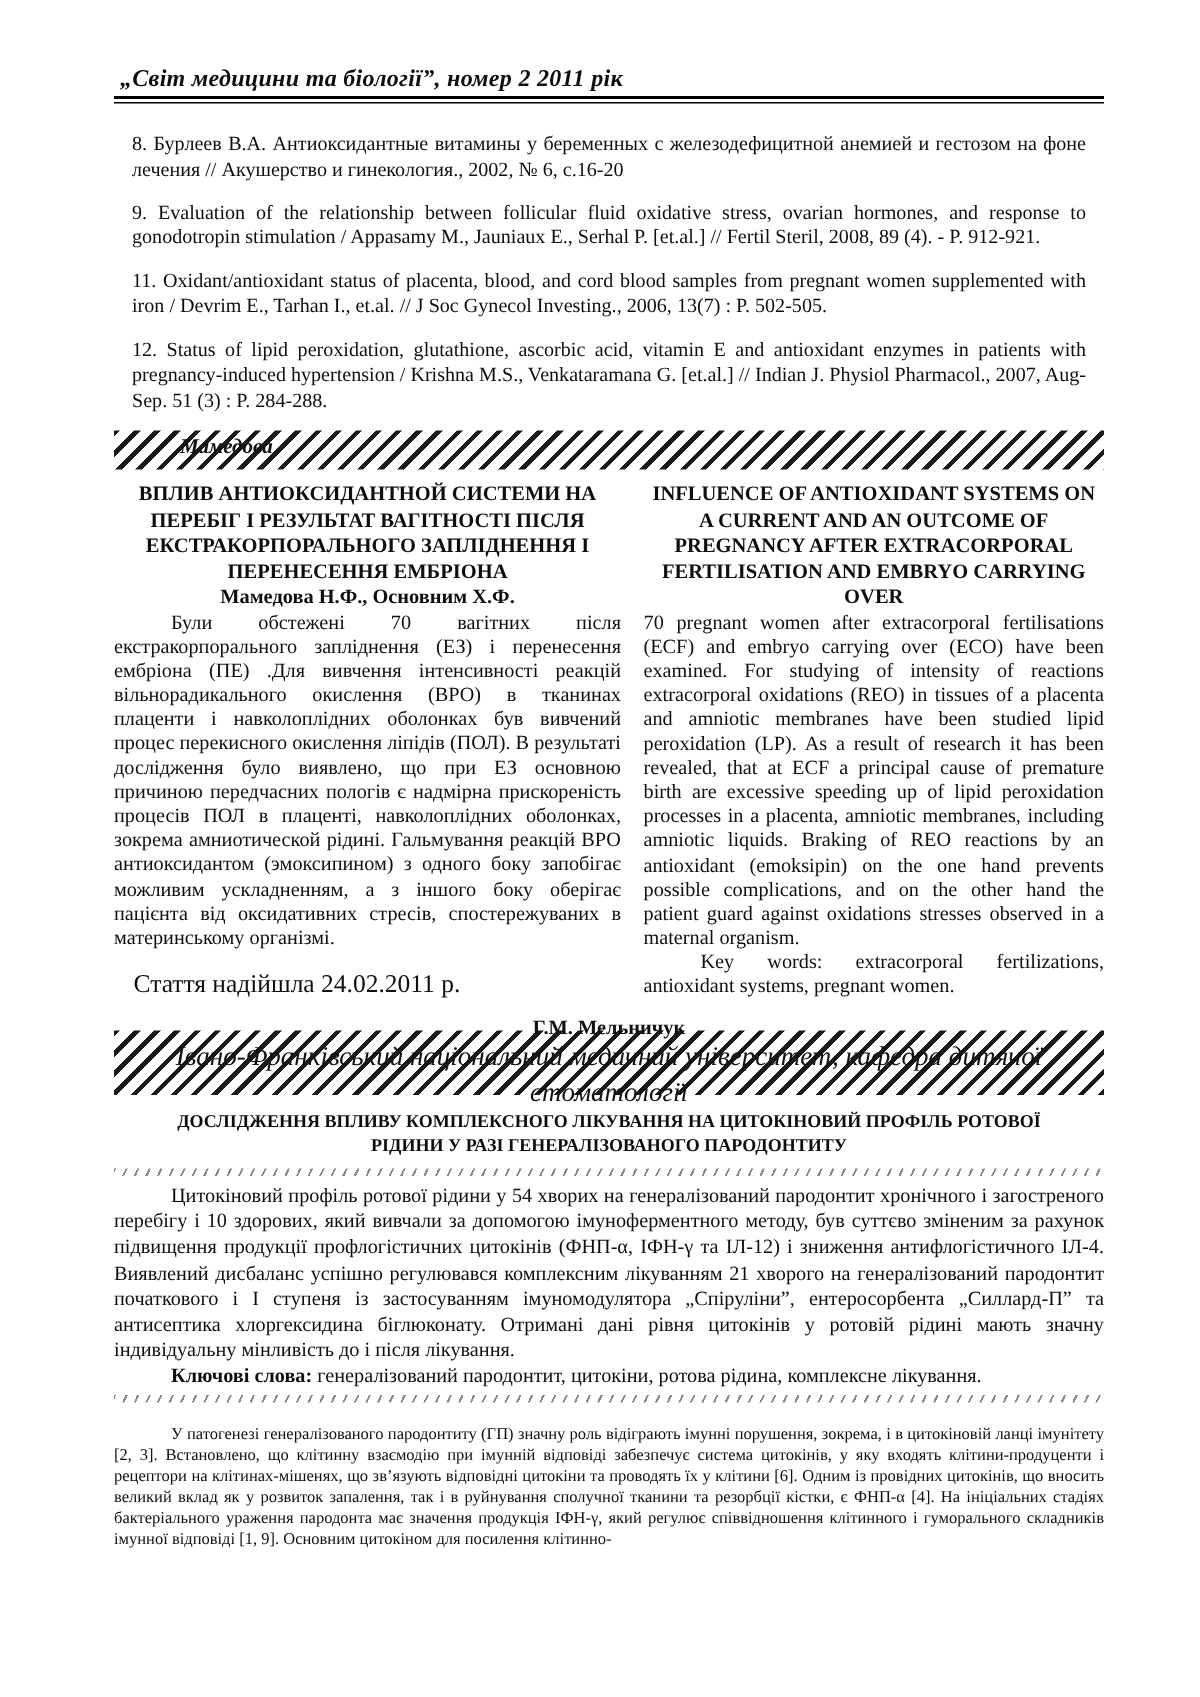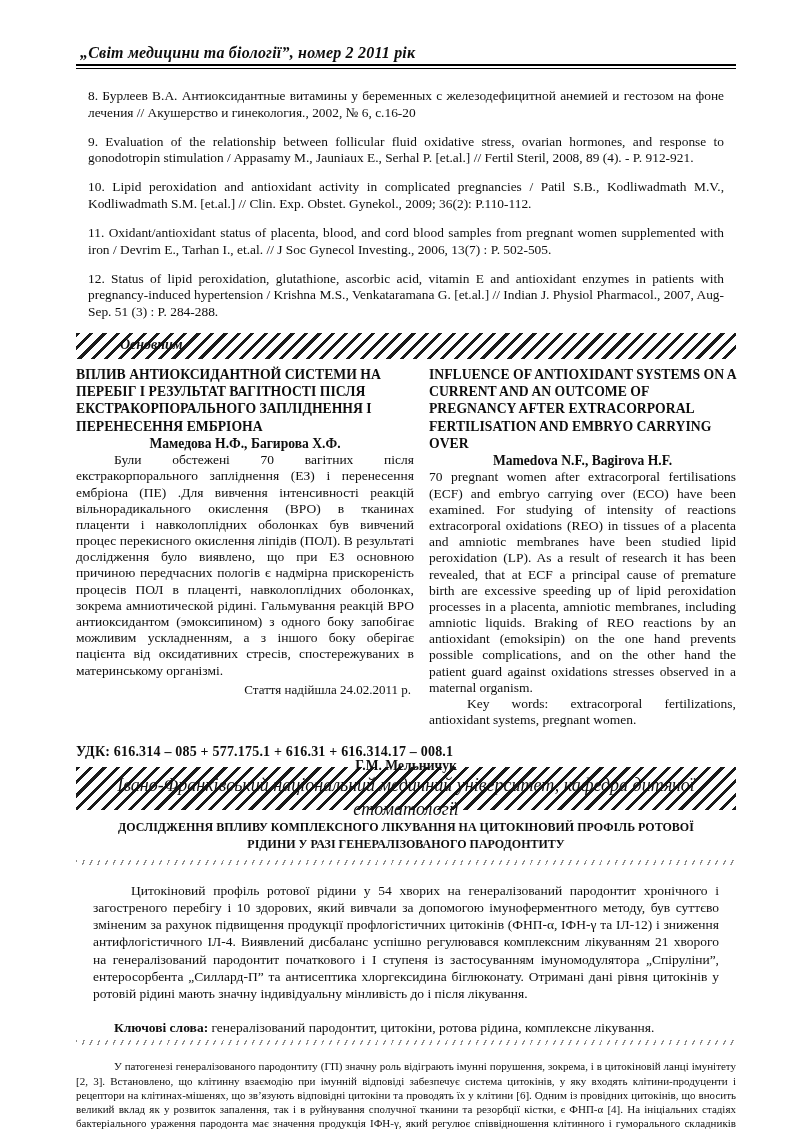--- a/index.html
+++ b/index.html
@@ -73,41 +73,41 @@
   
   .two-col {
     margin-top: 7px;
     display: flex;
     gap: 15px;
   }
   .col-ua { width: 338px; flex: none; }
   .col-en { flex: 1; }
   .col-title {
     font-weight: bold;
-    text-align: left;
+    text-align: center;
     font-size: 13.7px;
     line-height: 1.26;
   }
   .col-authors {
     font-weight: bold;
     text-align: center;
     font-size: 13.6px;
     line-height: 1.26;
   }
   .col-body {
     margin: 0;
     text-align: justify;
     font-size: 13.5px;
     line-height: 1.2;
   }
   .indent { text-indent: 38px; }
   .col-received {
-    margin: 3px;
-    text-align: right;
-    font-size: 13px;
+    margin: 13px;
+    text-align: left;
+    font-size: 17px;
     line-height: 1.2;
   }
 
   
   .udc {
     margin-top: 16px;
     font-weight: bold;
     font-size: 14px;
     letter-spacing: 0.2px;
   }
@@ -122,21 +122,21 @@
 
   .dotted-rule {
     height: 5px;
     background: repeating-linear-gradient(115deg, #8a8a8a 0px, #8a8a8a 1.3px, transparent 1.3px, transparent 7px);
   }
   .rule-top { margin-top: 8px; }
   .rule-bottom { margin-top: 4px; }
 
   .abstract-block { margin-top: 4px; }
   .abs-body {
-    margin: 17px;
+    margin: 0;
     text-align: justify;
     font-size: 13.5px;
     line-height: 1.275;
   }
   .abs-keywords {
     margin: 0;
     text-align: justify;
     font-size: 13.5px;
     line-height: 1.275;
   }
@@ -155,45 +155,42 @@
 <div class="page">
 
   <div class="header">
     <div class="journal-title">„Світ медицини та біології”, номер 2 2011 рік</div>
     <div class="double-rule"></div>
   </div>
 
   <div class="refs">
     <p class="ref">8.  Бурлеев В.А.  Антиоксидантные витамины у беременных с железодефицитной анемией и гестозом на фоне лечения // Акушерство и гинекология., 2002, № 6, с.16-20</p>
     <p class="ref">9.  Evaluation of the relationship between follicular fluid oxidative stress, ovarian hormones, and response to gonodotropin stimulation / Appasamy M., Jauniaux E., Serhal P. [et.al.] // Fertil Steril, 2008, 89 (4). - P. 912-921.</p>
-    <p class="ref">10. Lipid peroxidation and antioxidant activity in complicated pregnancies / Patil S.B., Kodliwadmath M.V., Kodliwadmath S.M. [et.al.] // Clin. Exp. Obstet. Gynekol., 2009; 36(2): P.110-112.</p>
     <p class="ref">11. Oxidant/antioxidant status of placenta, blood, and cord blood samples from pregnant women supplemented with iron / Devrim E., Tarhan I., et.al. // J Soc Gynecol Investing., 2006, 13(7) : P. 502-505.</p>
     <p class="ref">12. Status of lipid peroxidation, glutathione, ascorbic acid, vitamin E and antioxidant enzymes in patients with pregnancy-induced hypertension / Krishna  M.S., Venkataramana G. [et.al.] // Indian J. Physiol Pharmacol., 2007, Aug-Sep. 51 (3) : P. 284-288.</p>
   </div>
 
   <div class="hatch hatch-1">
-    <span class="referat-label">Основним</span>
+    <span class="referat-label">Мамедова</span>
   </div>
 
   <div class="two-col">
     <div class="col-ua">
       <div class="col-title">ВПЛИВ АНТИОКСИДАНТНОЙ СИСТЕМИ НА ПЕРЕБІГ І РЕЗУЛЬТАТ  ВАГІТНОСТІ ПІСЛЯ ЕКСТРАКОРПОРАЛЬНОГО ЗАПЛІДНЕННЯ І ПЕРЕНЕСЕННЯ ЕМБРІОНА</div>
-      <div class="col-authors">Мамедова Н.Ф., Багирова Х.Ф.</div>
+      <div class="col-authors">Мамедова Н.Ф., Основним Х.Ф.</div>
       <p class="col-body indent">Були обстежені 70 вагітних після екстракорпорального запліднення (ЕЗ) і перенесення ембріона (ПЕ) .Для вивчення інтенсивності реакцій вільнорадикального окислення (ВРО) в тканинах плаценти і навколоплідних оболонках був вивчений процес перекисного окислення ліпідів (ПОЛ).  В результаті дослідження було виявлено, що при ЕЗ основною причиною передчасних пологів є надмірна прискореність процесів ПОЛ в плаценті, навколоплідних оболонках, зокрема амниотической рідині. Гальмування реакцій ВРО антиоксидантом (эмоксипином) з одного боку запобігає можливим ускладненням, а з іншого боку оберігає пацієнта від оксидативних стресів, спостережуваних в материнському організмі.</p>
       <p class="col-received">Стаття надійшла 24.02.2011 р.</p>
     </div>
     <div class="col-en">
       <div class="col-title">INFLUENCE OF ANTIOXIDANT SYSTEMS ON A CURRENT AND AN OUTCOME OF PREGNANCY AFTER EXTRACORPORAL FERTILISATION AND EMBRYO CARRYING OVER</div>
-      <div class="col-authors">Mamedova N.F., Bagirova H.F.</div>
       <p class="col-body">70 pregnant women after extracorporal fertilisations (ECF) and embryo carrying over (ECO) have been examined. For studying of intensity of reactions extracorporal oxidations (REO) in tissues of a placenta and amniotic membranes have been studied lipid peroxidation (LP). As a result of research it has been revealed, that at ECF a principal cause of premature birth are excessive speeding up of lipid peroxidation processes in a placenta, amniotic membranes, including amniotic liquids. Braking of REO reactions by an antioxidant (emoksipin) on the one hand prevents possible complications, and on the other hand the patient guard against oxidations stresses observed in a maternal organism.</p>
       <p class="col-body indent">Key words: extracorporal fertilizations, antioxidant systems, pregnant women.</p>
     </div>
   </div>
 
-  <div class="udc">УДК: 616.314 – 085 + 577.175.1 + 616.31 + 616.314.17 – 008.1</div>
 
   <div class="hatch hatch-2">
     <div class="banner-author">Г.М. Мельничук</div>
     <div class="banner-affil">Івано-Франківський національний медичний університет, кафедра дитячої стоматології</div>
   </div>
 
   <div class="article-title">ДОСЛІДЖЕННЯ ВПЛИВУ КОМПЛЕКСНОГО ЛІКУВАННЯ НА ЦИТОКІНОВИЙ ПРОФІЛЬ РОТОВОЇ РІДИНИ У РАЗІ ГЕНЕРАЛІЗОВАНОГО ПАРОДОНТИТУ</div>
 
   <div class="dotted-rule rule-top"></div>
 

